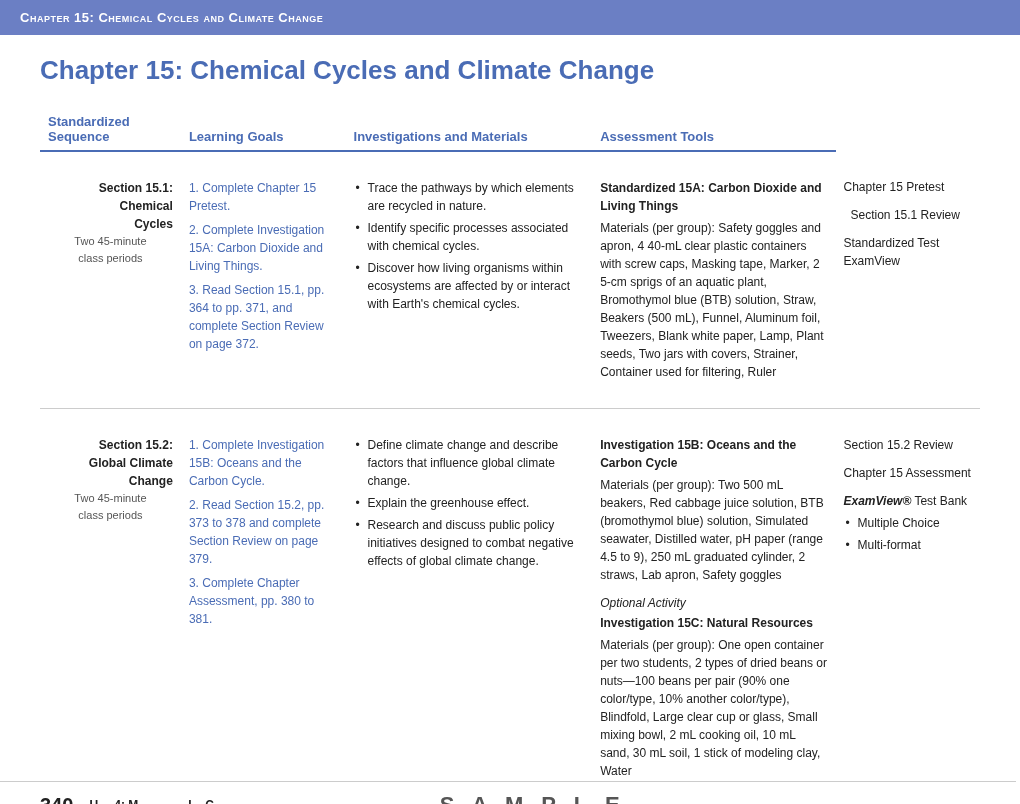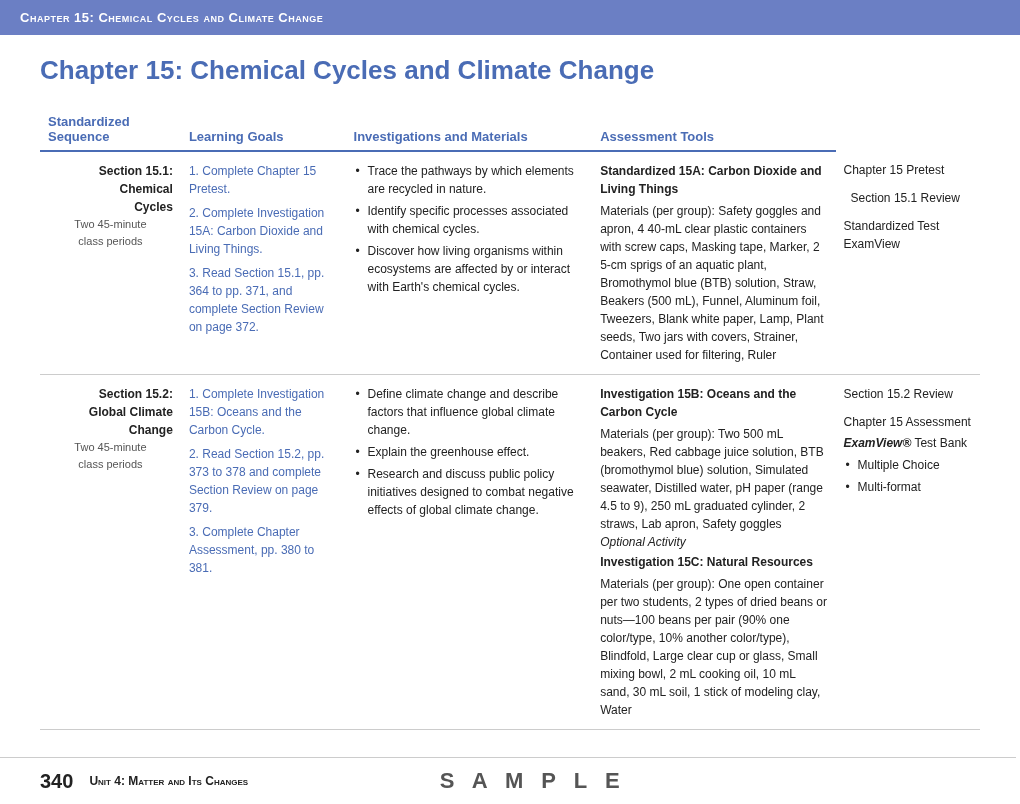--- a/index.html
+++ b/index.html
@@ -49,21 +49,21 @@
       color: #4a6cb5;
       font-weight: bold;
       font-size: 13px;
       text-align: left;
       padding: 6px 8px 6px 8px;
       border-bottom: 2px solid #4a6cb5;
       vertical-align: bottom;
     }
 
     table.main-table td {
-      padding: 10px 8px;
+      padding: 27px 8px;
       vertical-align: top;
       border-bottom: 1px solid #ccc;
       font-size: 12px;
       line-height: 1.5;
       color: #222;
     }
 
     .col-sequence { width: 160px; }
     .col-goals { width: 200px; }
     .col-investigations { width: 310px; }
@@ -232,28 +232,28 @@
         </td>
         <td class="col-goals">
           <ul class="bullet-list">
             <li>Define climate change and describe factors that influence global climate change.</li>
             <li>Explain the greenhouse effect.</li>
             <li>Research and discuss public policy initiatives designed to combat negative effects of global climate change.</li>
           </ul>
         </td>
         <td class="col-investigations">
           <div style="margin-bottom:4px;"><strong>Investigation 15B: Oceans and the Carbon Cycle</strong></div>
-          <div style="">Materials (per group): Two 500 mL beakers, Red cabbage juice solution, BTB (bromothymol blue) solution, Simulated seawater, Distilled water, pH paper (range 4.5 to 9), 250 mL graduated cylinder, 2 straws, Lab apron, Safety goggles</div>
+          <div style="margin-bottom:10px;">Materials (per group): Two 500 mL beakers, Red cabbage juice solution, BTB (bromothymol blue) solution, Simulated seawater, Distilled water, pH paper (range 4.5 to 9), 250 mL graduated cylinder, 2 straws, Lab apron, Safety goggles</div>
           <div style="font-style:italic; margin-bottom:2px;">Optional Activity</div>
           <div style="margin-bottom:4px;font-weight:bold;"><strong>Investigation 15C: Natural Resources</strong></div>
           <div>Materials (per group): One open container per two students, 2 types of dried beans or nuts—100 beans per pair (90% one color/type, 10% another color/type), Blindfold, Large clear cup or glass, Small mixing bowl, 2 mL cooking oil, 10 mL sand, 30 mL soil, 1 stick of modeling clay, Water</div>
         </td>
         <td class="col-assessment">
           <div style="margin-bottom:10px;">Section 15.2 Review</div>
-          <div style="margin-bottom:3px;">Chapter 15 Assessment</div>
+          <div style="margin-bottom:10px;">Chapter 15 Assessment</div>
           <div class="examview" style="margin-bottom:4px;">
             <span class="examview-brand">ExamView®</span>
             <span> Test Bank</span>
           </div>
           <ul class="bullet-list">
             <li>Multiple Choice</li>
             <li>Multi-format</li>
           </ul>
         </td>
       </tr>

